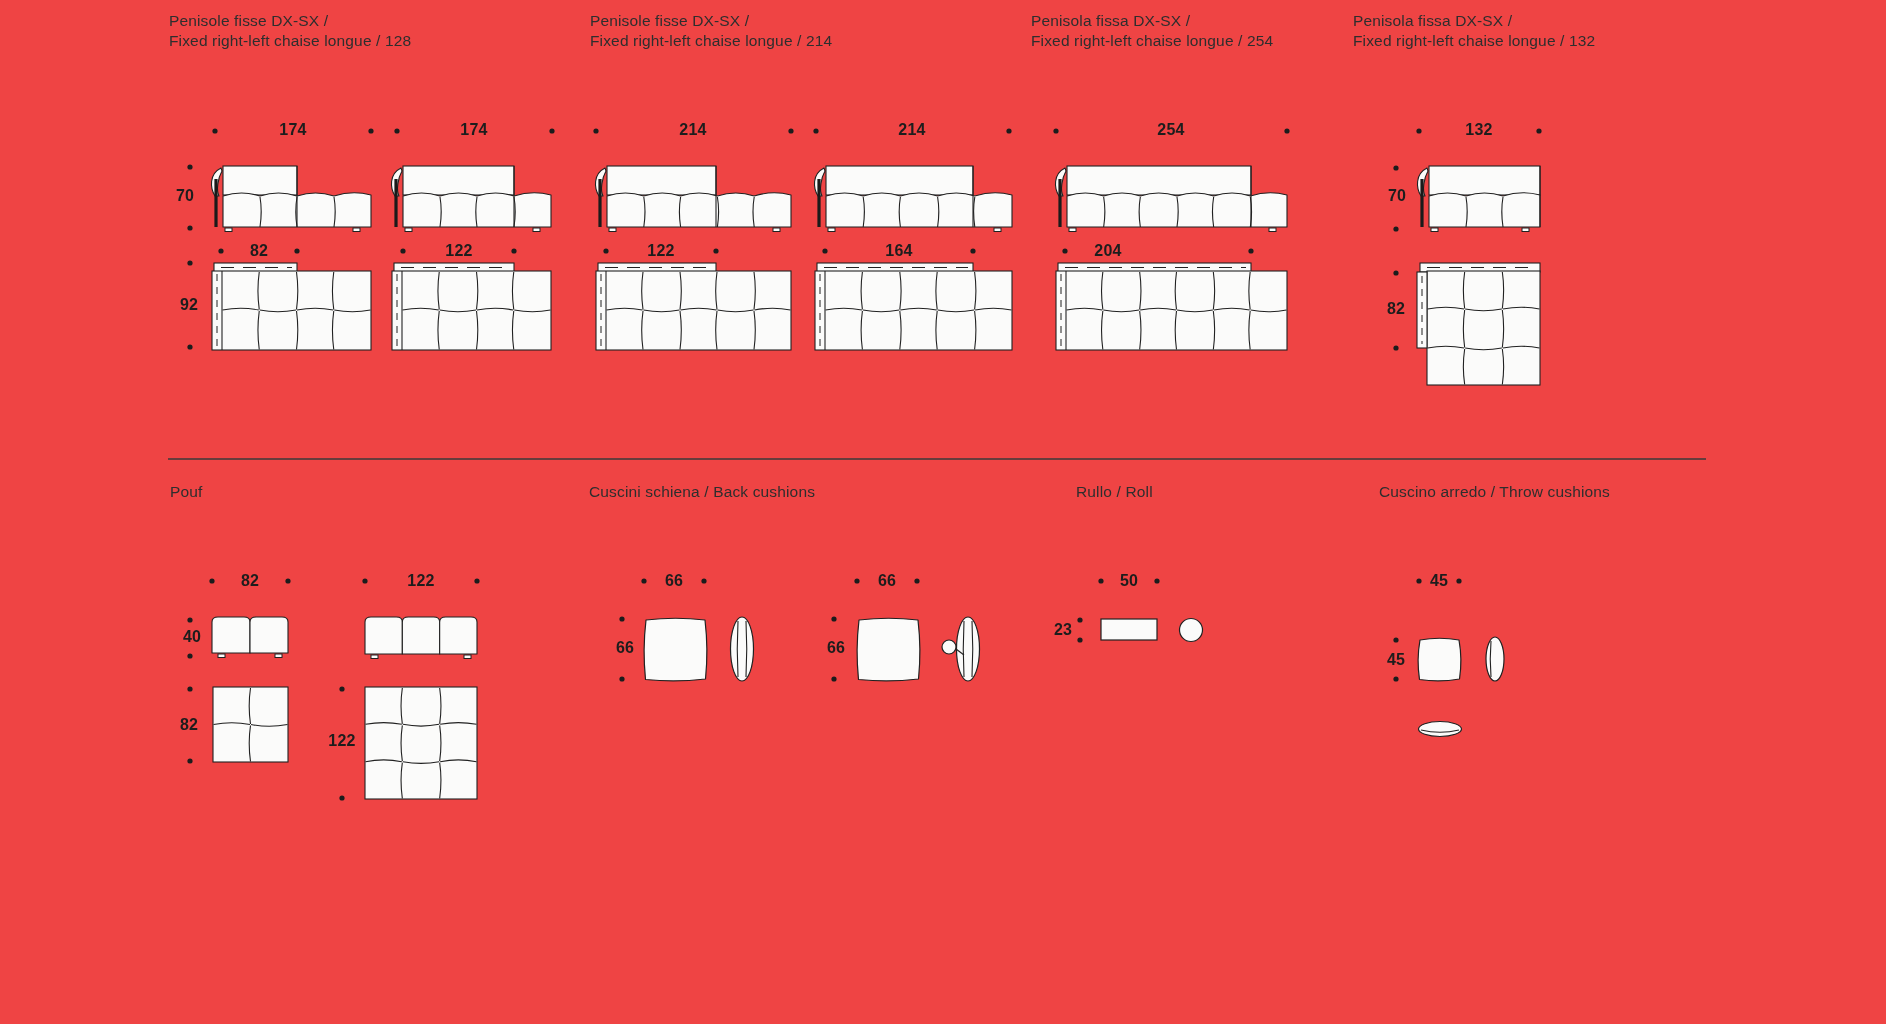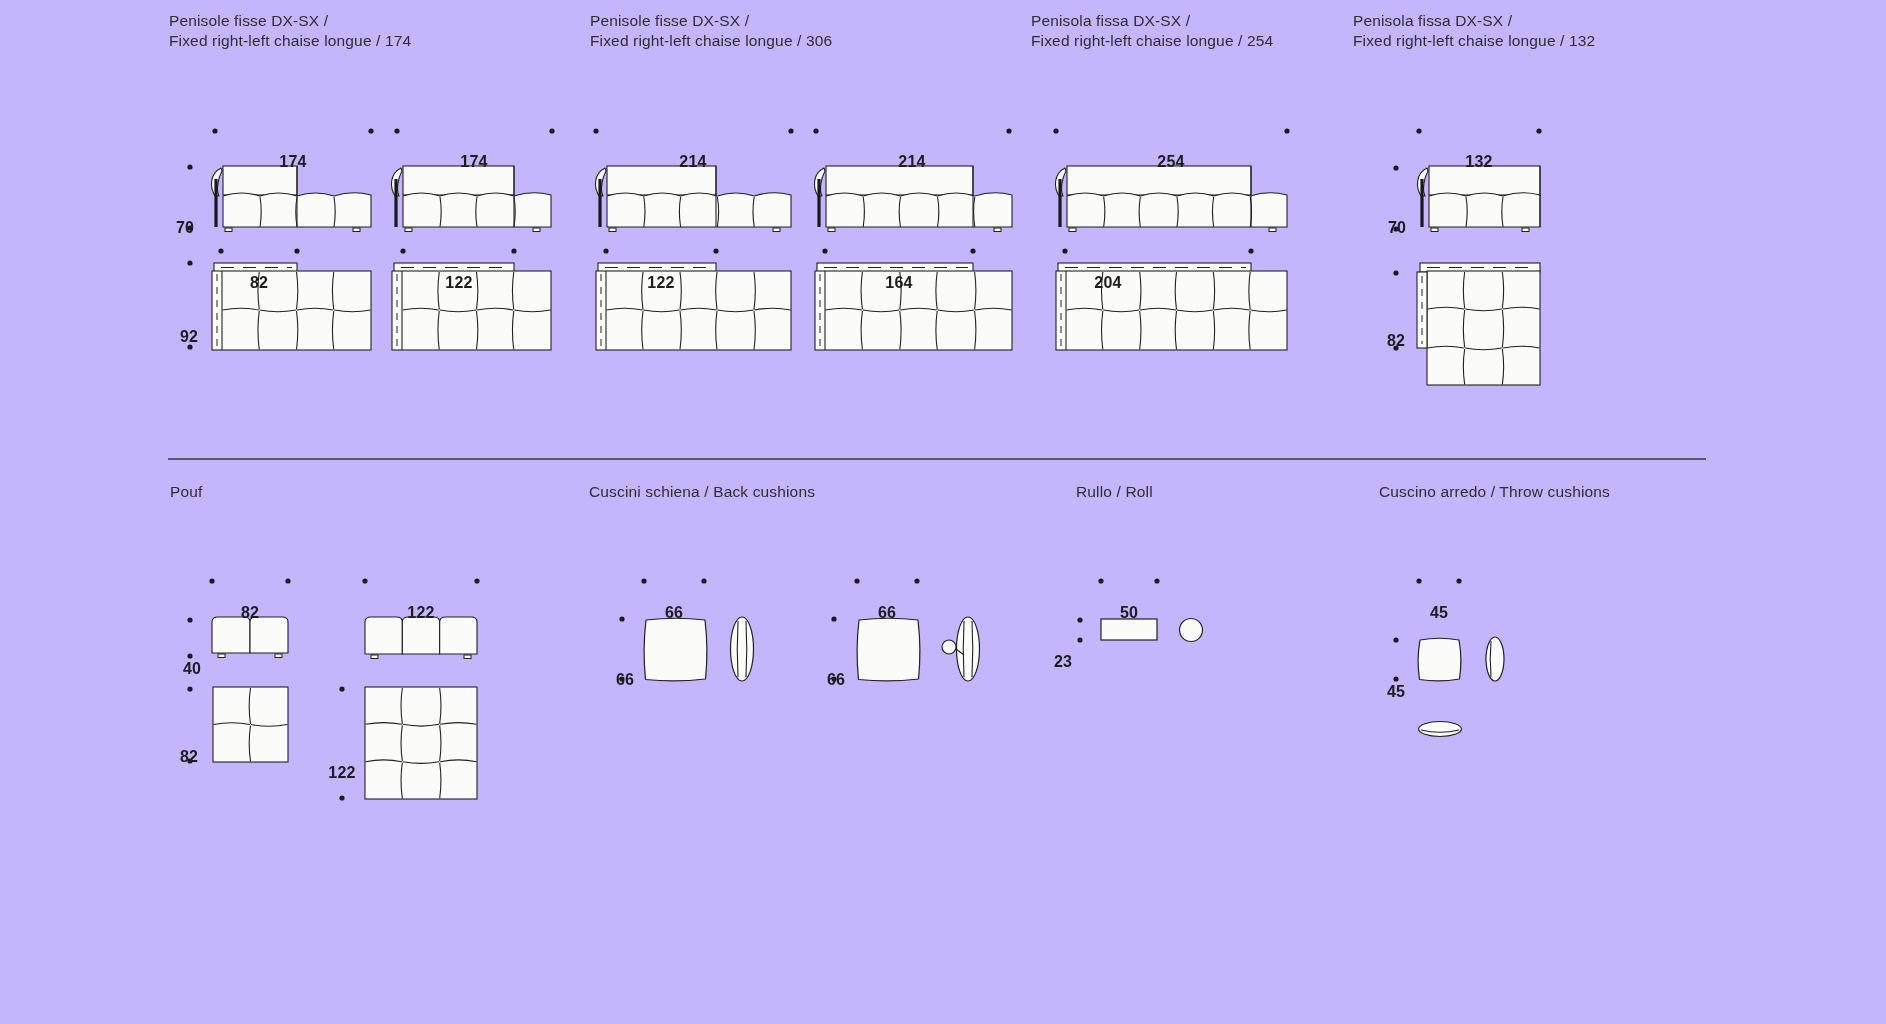--- a/index.html
+++ b/index.html
@@ -1,26 +1,26 @@
 <!DOCTYPE html>
 <html><head>
 <meta charset="utf-8">
 <style>
   html,body{margin:0;padding:0;background:#f0efee;}
   .canvas{
     position:relative;width:1886px;height:1024px;overflow:hidden;
-    background:#c4b5fd;
+    background:#ef4444;
     font-family:"Liberation Sans","DejaVu Sans",sans-serif;
     color:#2e2e2e;
   }
   .hdr{position:absolute;font-size:15.5px;line-height:19.5px;letter-spacing:.15px;color:#2e2e2e;white-space:nowrap;}
   .section-label{position:absolute;font-size:15.5px;letter-spacing:.15px;color:#2e2e2e;white-space:nowrap;text-align:center;}
   .dim{
     position:absolute;transform:translate(-50%,-50%);
-    font-size:16px;font-weight:600;letter-spacing:.2px;color:#1d1d1d;white-space:nowrap;margin-top:32px;
+    font-size:16px;font-weight:600;letter-spacing:.2px;color:#1d1d1d;white-space:nowrap;
   }
   svg.drawing{position:absolute;left:0;top:0;}
 </style>
 </head>
 <body>
 
 <div class="canvas">
 
   <svg id="drawings" class="drawing" width="1886" height="1024" viewBox="0 0 1886 1024">
       <g>
@@ -344,25 +344,25 @@
         <path d="M 1491 641 Q 1489.5 659 1491 677" stroke="#212121" stroke-width="1.1" fill="none"></path>
       </g>
       <g>
         <ellipse cx="1440" cy="729" rx="21.5" ry="7.5" fill="#fbfbfa" stroke="#212121" stroke-width="1.2"></ellipse>
         <path d="M 1421 730 Q 1440 734.5 1459 730" stroke="#212121" stroke-width="1.1" fill="none"></path>
       </g>
     </svg>
 
   <div class="hdr" style="left:169px;top:11px">
     <div>Penisole fisse DX-SX /</div>
-    <div>Fixed right-left chaise longue / 174</div>
+    <div>Fixed right-left chaise longue / 128</div>
   </div>
   <div class="hdr" style="left:590px;top:11px">
     <div>Penisole fisse DX-SX /</div>
-    <div>Fixed right-left chaise longue / 306</div>
+    <div>Fixed right-left chaise longue / 214</div>
   </div>
   <div class="hdr" style="left:1031px;top:11px">
     <div>Penisola fissa DX-SX /</div>
     <div>Fixed right-left chaise longue / 254</div>
   </div>
   <div class="hdr" style="left:1353px;top:11px">
     <div>Penisola fissa DX-SX /</div>
     <div>Fixed right-left chaise longue / 132</div>
   </div>
 

